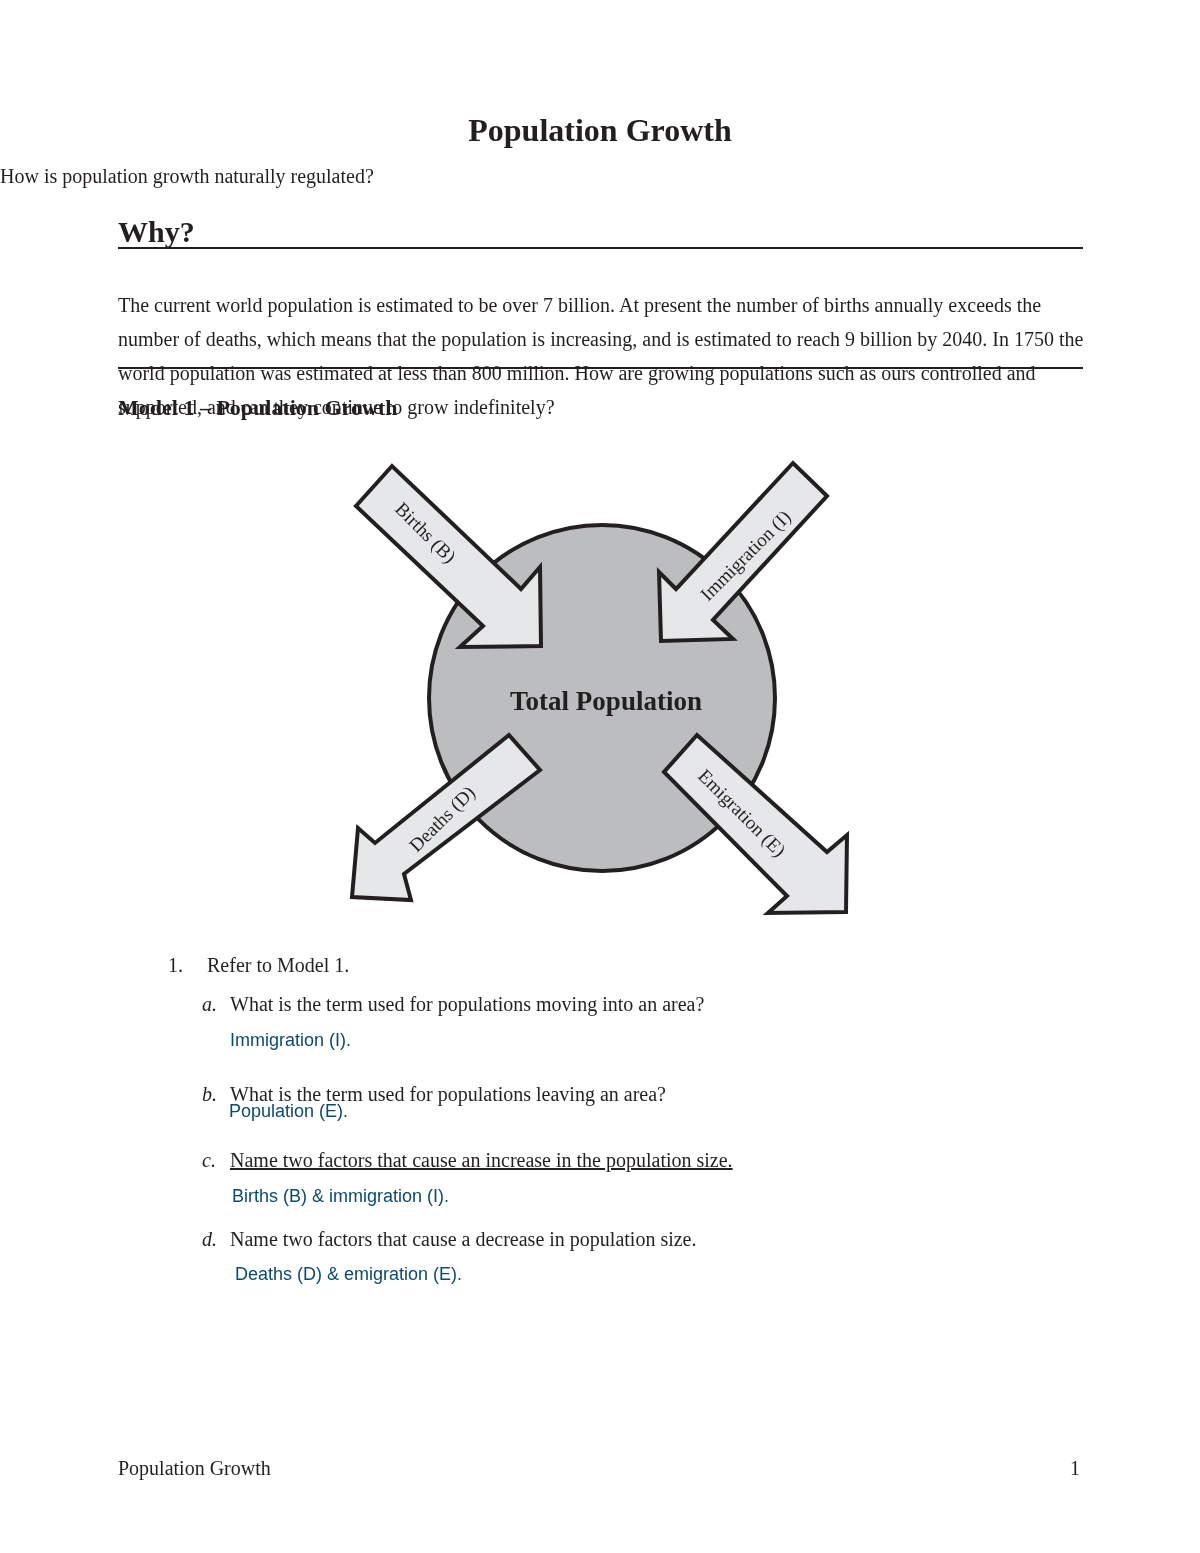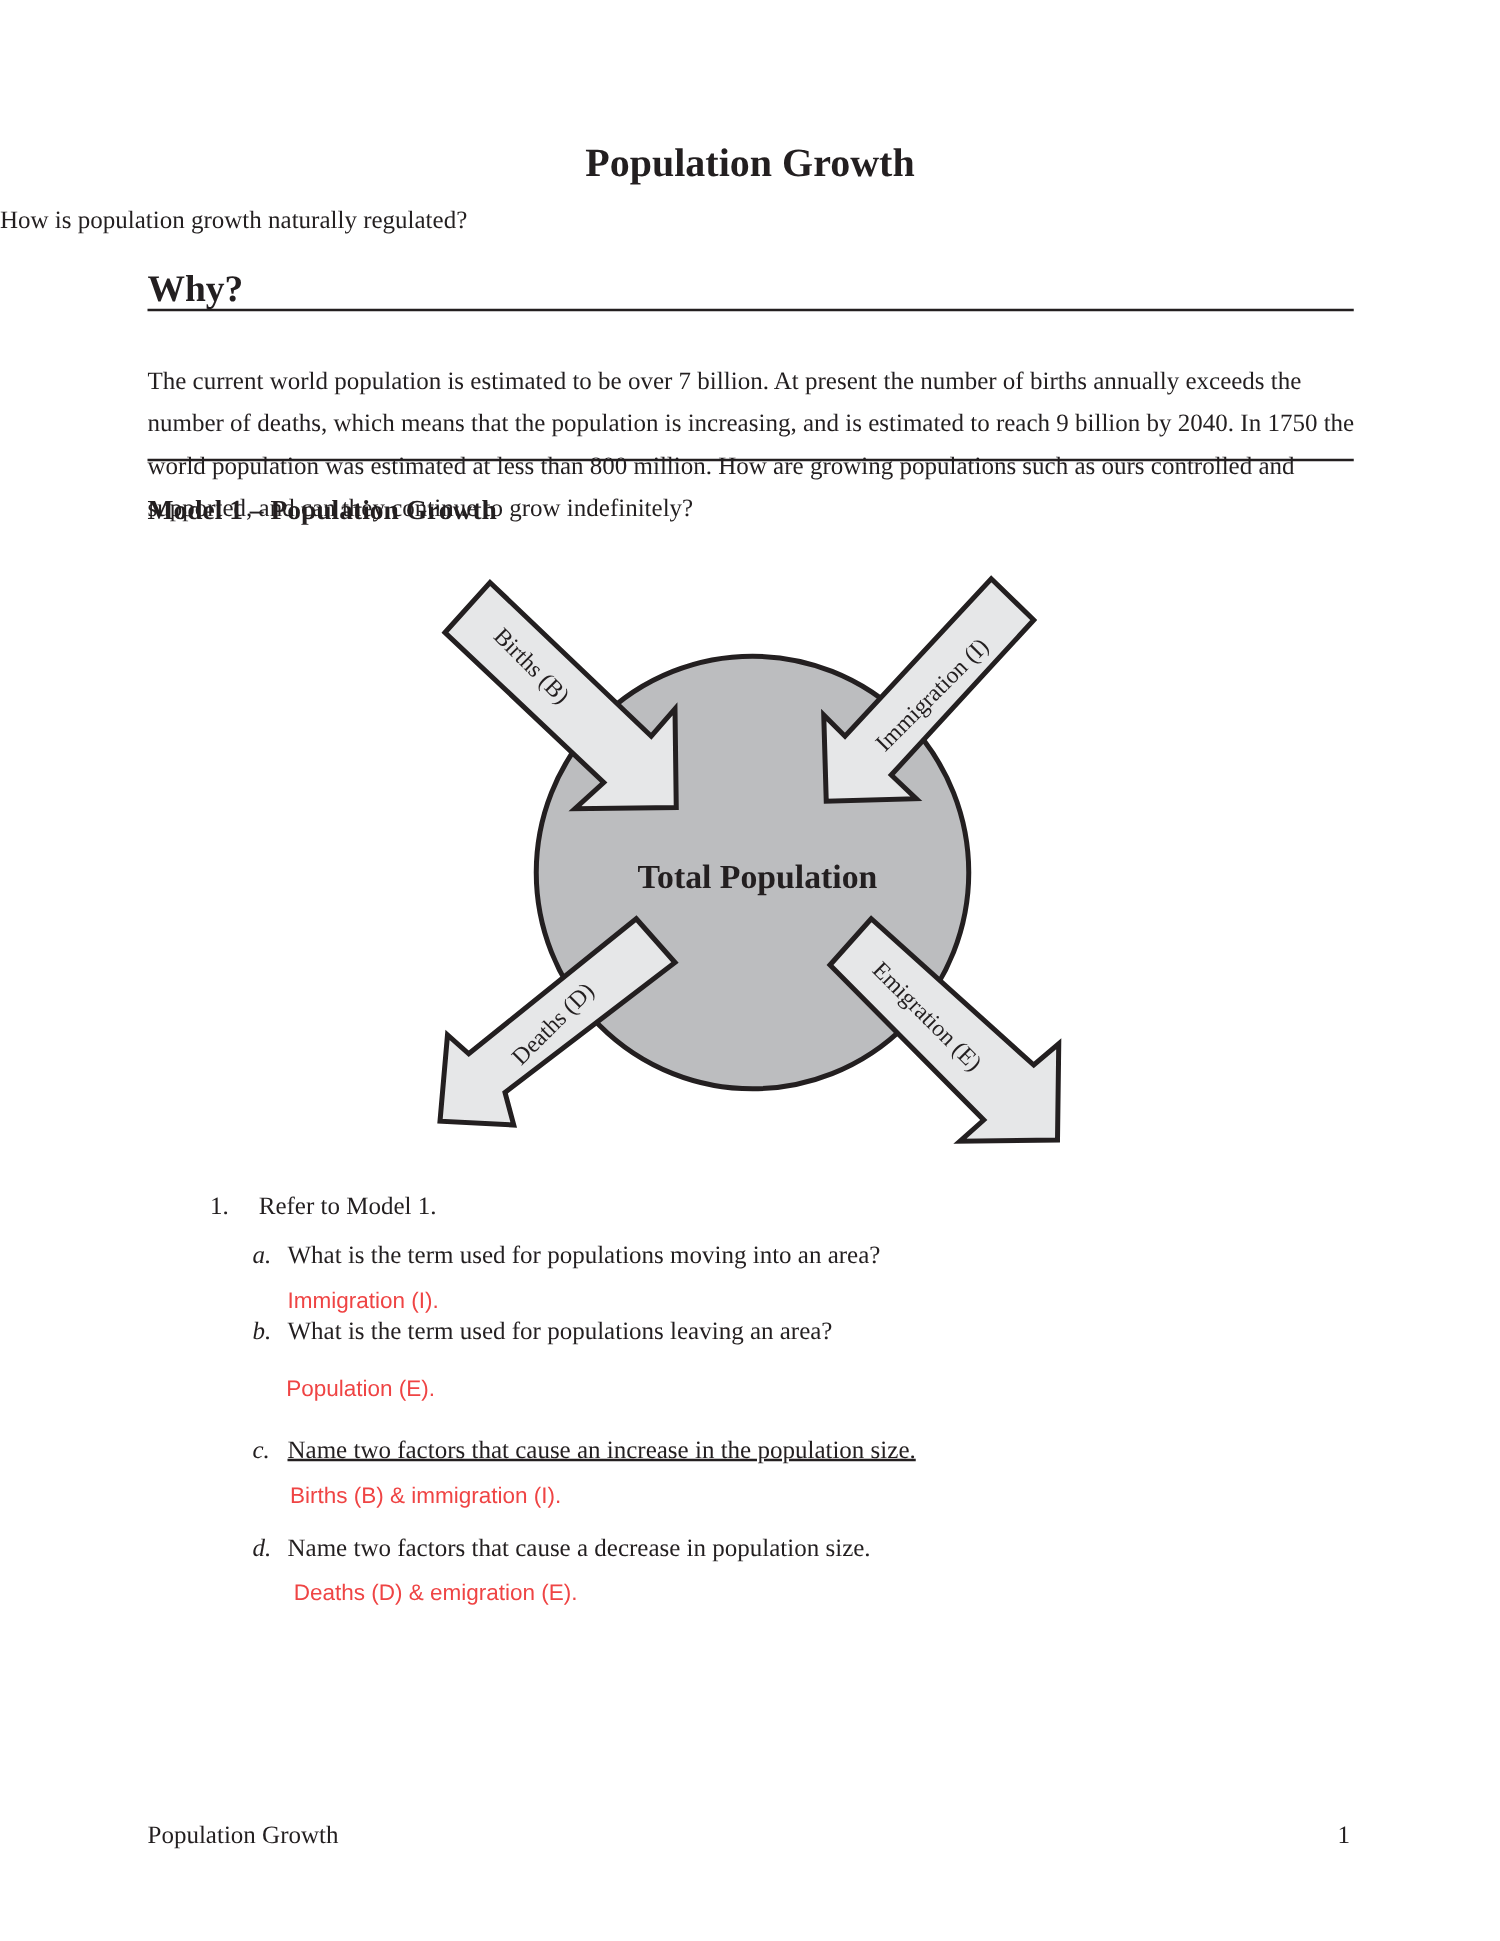--- a/index.html
+++ b/index.html
@@ -6,21 +6,21 @@
     body { width: 1200px; height: 1553px; position: relative; font-family: "Liberation Serif", "DejaVu Serif", serif; color: #231f20; overflow: hidden; }
     .title { position: absolute; top: 112px; left: 0; width: 1200px; text-align: center; font-size: 32px; font-weight: bold; }
     .subtitle { position: absolute; top: 165px; left: 0; width: 1200px; font-size: 20px; }
     .why-head { position: absolute; top: 215px; left: 118px; font-size: 30px; font-weight: bold; }
     .rule { position: absolute; left: 118px; width: 965px; height: 2px; background: #231f20; }
     .why-body { position: absolute; top: 252px; left: 118px; width: 970px; font-size: 20px; line-height: 34px; margin-top: 36px; }
     .model-head { position: absolute; top: 395px; left: 118px; font-size: 22px; font-weight: bold; }
     .diagram { position: absolute; left: 330px; top: 450px; width: 530px; height: 480px; }
     .q { position: absolute; font-size: 20px; }
     .q .lbl { display: inline-block; width: 28px; font-style: italic; }
-    .ans { position: absolute; font-family: "Liberation Sans", "DejaVu Sans", sans-serif; color: #ef4444; font-size: 18px; }
+    .ans { position: absolute; font-family: "Liberation Sans", "DejaVu Sans", sans-serif; color: #0c4a6e; font-size: 18px; }
     .footer-left { position: absolute; top: 1457px; left: 118px; font-size: 20px; }
     .footer-right { position: absolute; top: 1457px; left: 1070px; font-size: 20px; }
   </style>
 </head>
 <body>
 
 <div class="title">Population Growth</div>
 <div class="subtitle">How is population growth naturally regulated?</div>
 
 <div class="why-head">Why?</div>
@@ -52,21 +52,21 @@
 <div class="q" style="top:954px; left:168px;">
   <span>1.</span>
   <span style="margin-left:19px;">Refer to Model 1.</span>
 </div>
 
 <div class="q" style="top:993px; left:202px;">
   <span class="lbl">a.</span><span>What is the term used for populations moving into an area?</span>
 </div>
 <div class="ans" style="top:1030px; left:230px;">Immigration (I).</div>
 
-<div class="q" style="top:1054px; left:202px;">
+<div class="q" style="top:1083px; left:202px;">
   <span class="lbl">b.</span><span>What is the term used for populations leaving an area?</span>
 </div>
 <div class="ans" style="top:1101px; left:229px;">Population (E).</div>
 
 <div class="q" style="top:1149px; left:202px;text-decoration:underline;">
   <span class="lbl">c.</span><span>Name two factors that cause an increase in the population size.</span>
 </div>
 <div class="ans" style="top:1186px; left:232px;">Births (B) &amp; immigration (I).</div>
 
 <div class="q" style="top:1228px; left:202px;">

